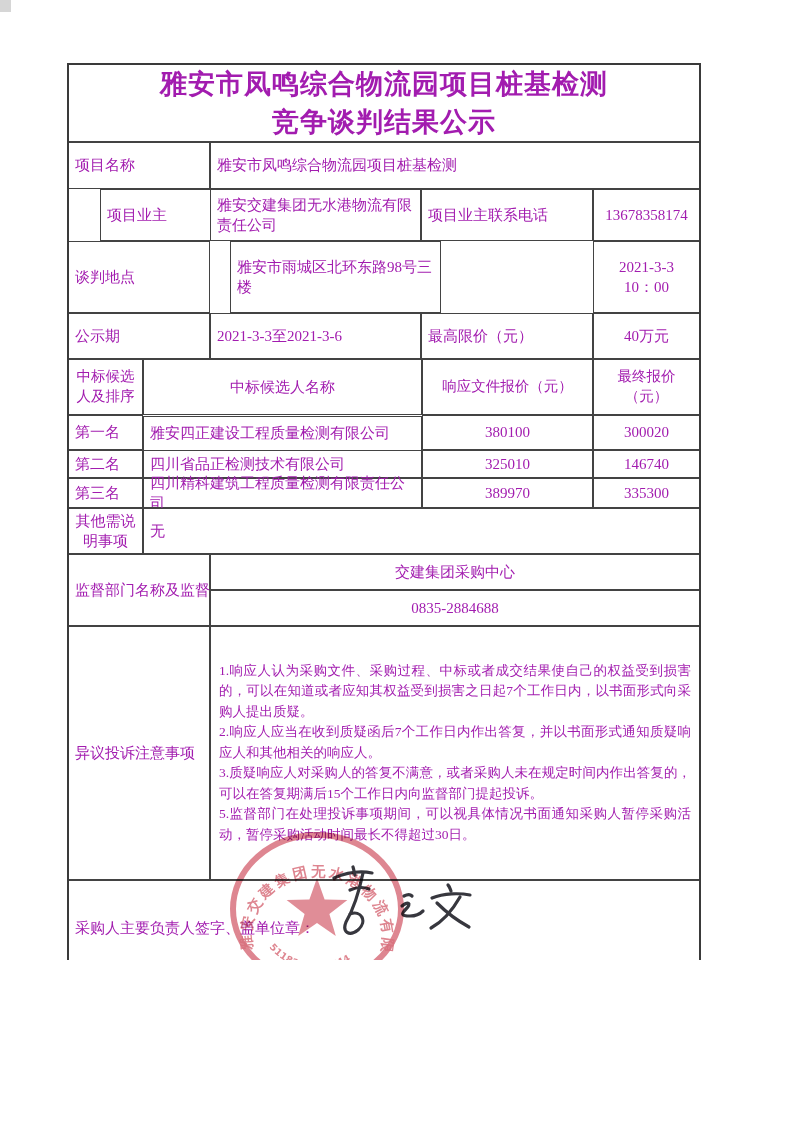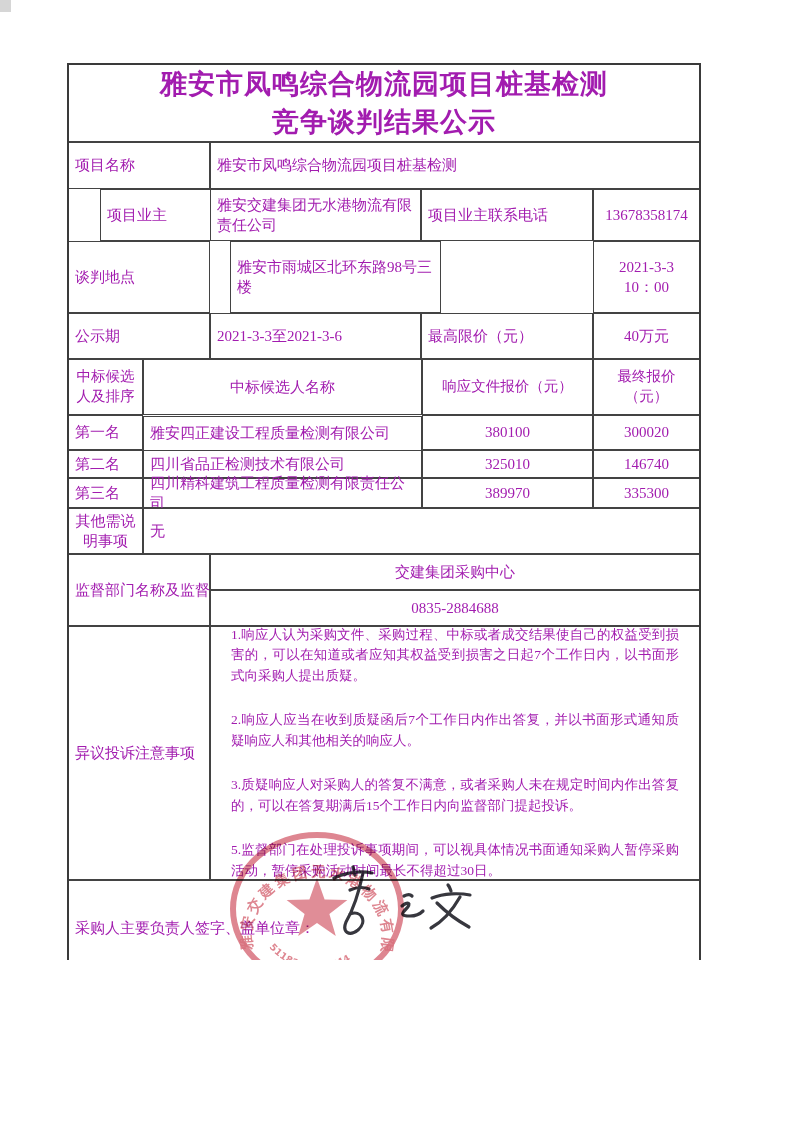--- a/index.html
+++ b/index.html
@@ -12,21 +12,21 @@
   .cell{position:absolute;box-sizing:border-box;border:1px solid #434343;background:#fff;
         display:flex;align-items:center;font-size:15px;line-height:1.35;}
   .left{justify-content:flex-start;padding:3px 6px;text-align:left;}
   .center{justify-content:center;padding:3px 4px;text-align:center;}
   .title-cell{flex-direction:column;justify-content:center;font-weight:bold;font-size:27px;line-height:38px;letter-spacing:1px;}
   .clip{white-space:nowrap;overflow:hidden;}
   .prewrap{white-space:pre-line;}
   .hdr{font-size:14.5px;}
   .objection-text{flex-direction:column;justify-content:center;align-items:flex-start;
         font-size:13.5px;line-height:20.5px;padding:6px 8px;}
-  .objection-text p{margin:12px;text-align:justify;}
+  .objection-text p{margin:0;text-align:justify;}
   .overlay{position:absolute;pointer-events:none;}
   .stamp-svg{mix-blend-mode:multiply;opacity:.9;}
   .sig-svg{mix-blend-mode:multiply;}
 </style>
 </head>
 <body>
 
 <div class="page">
   <div class="scan-corner"></div>
   <div class="scan-speck"></div>

